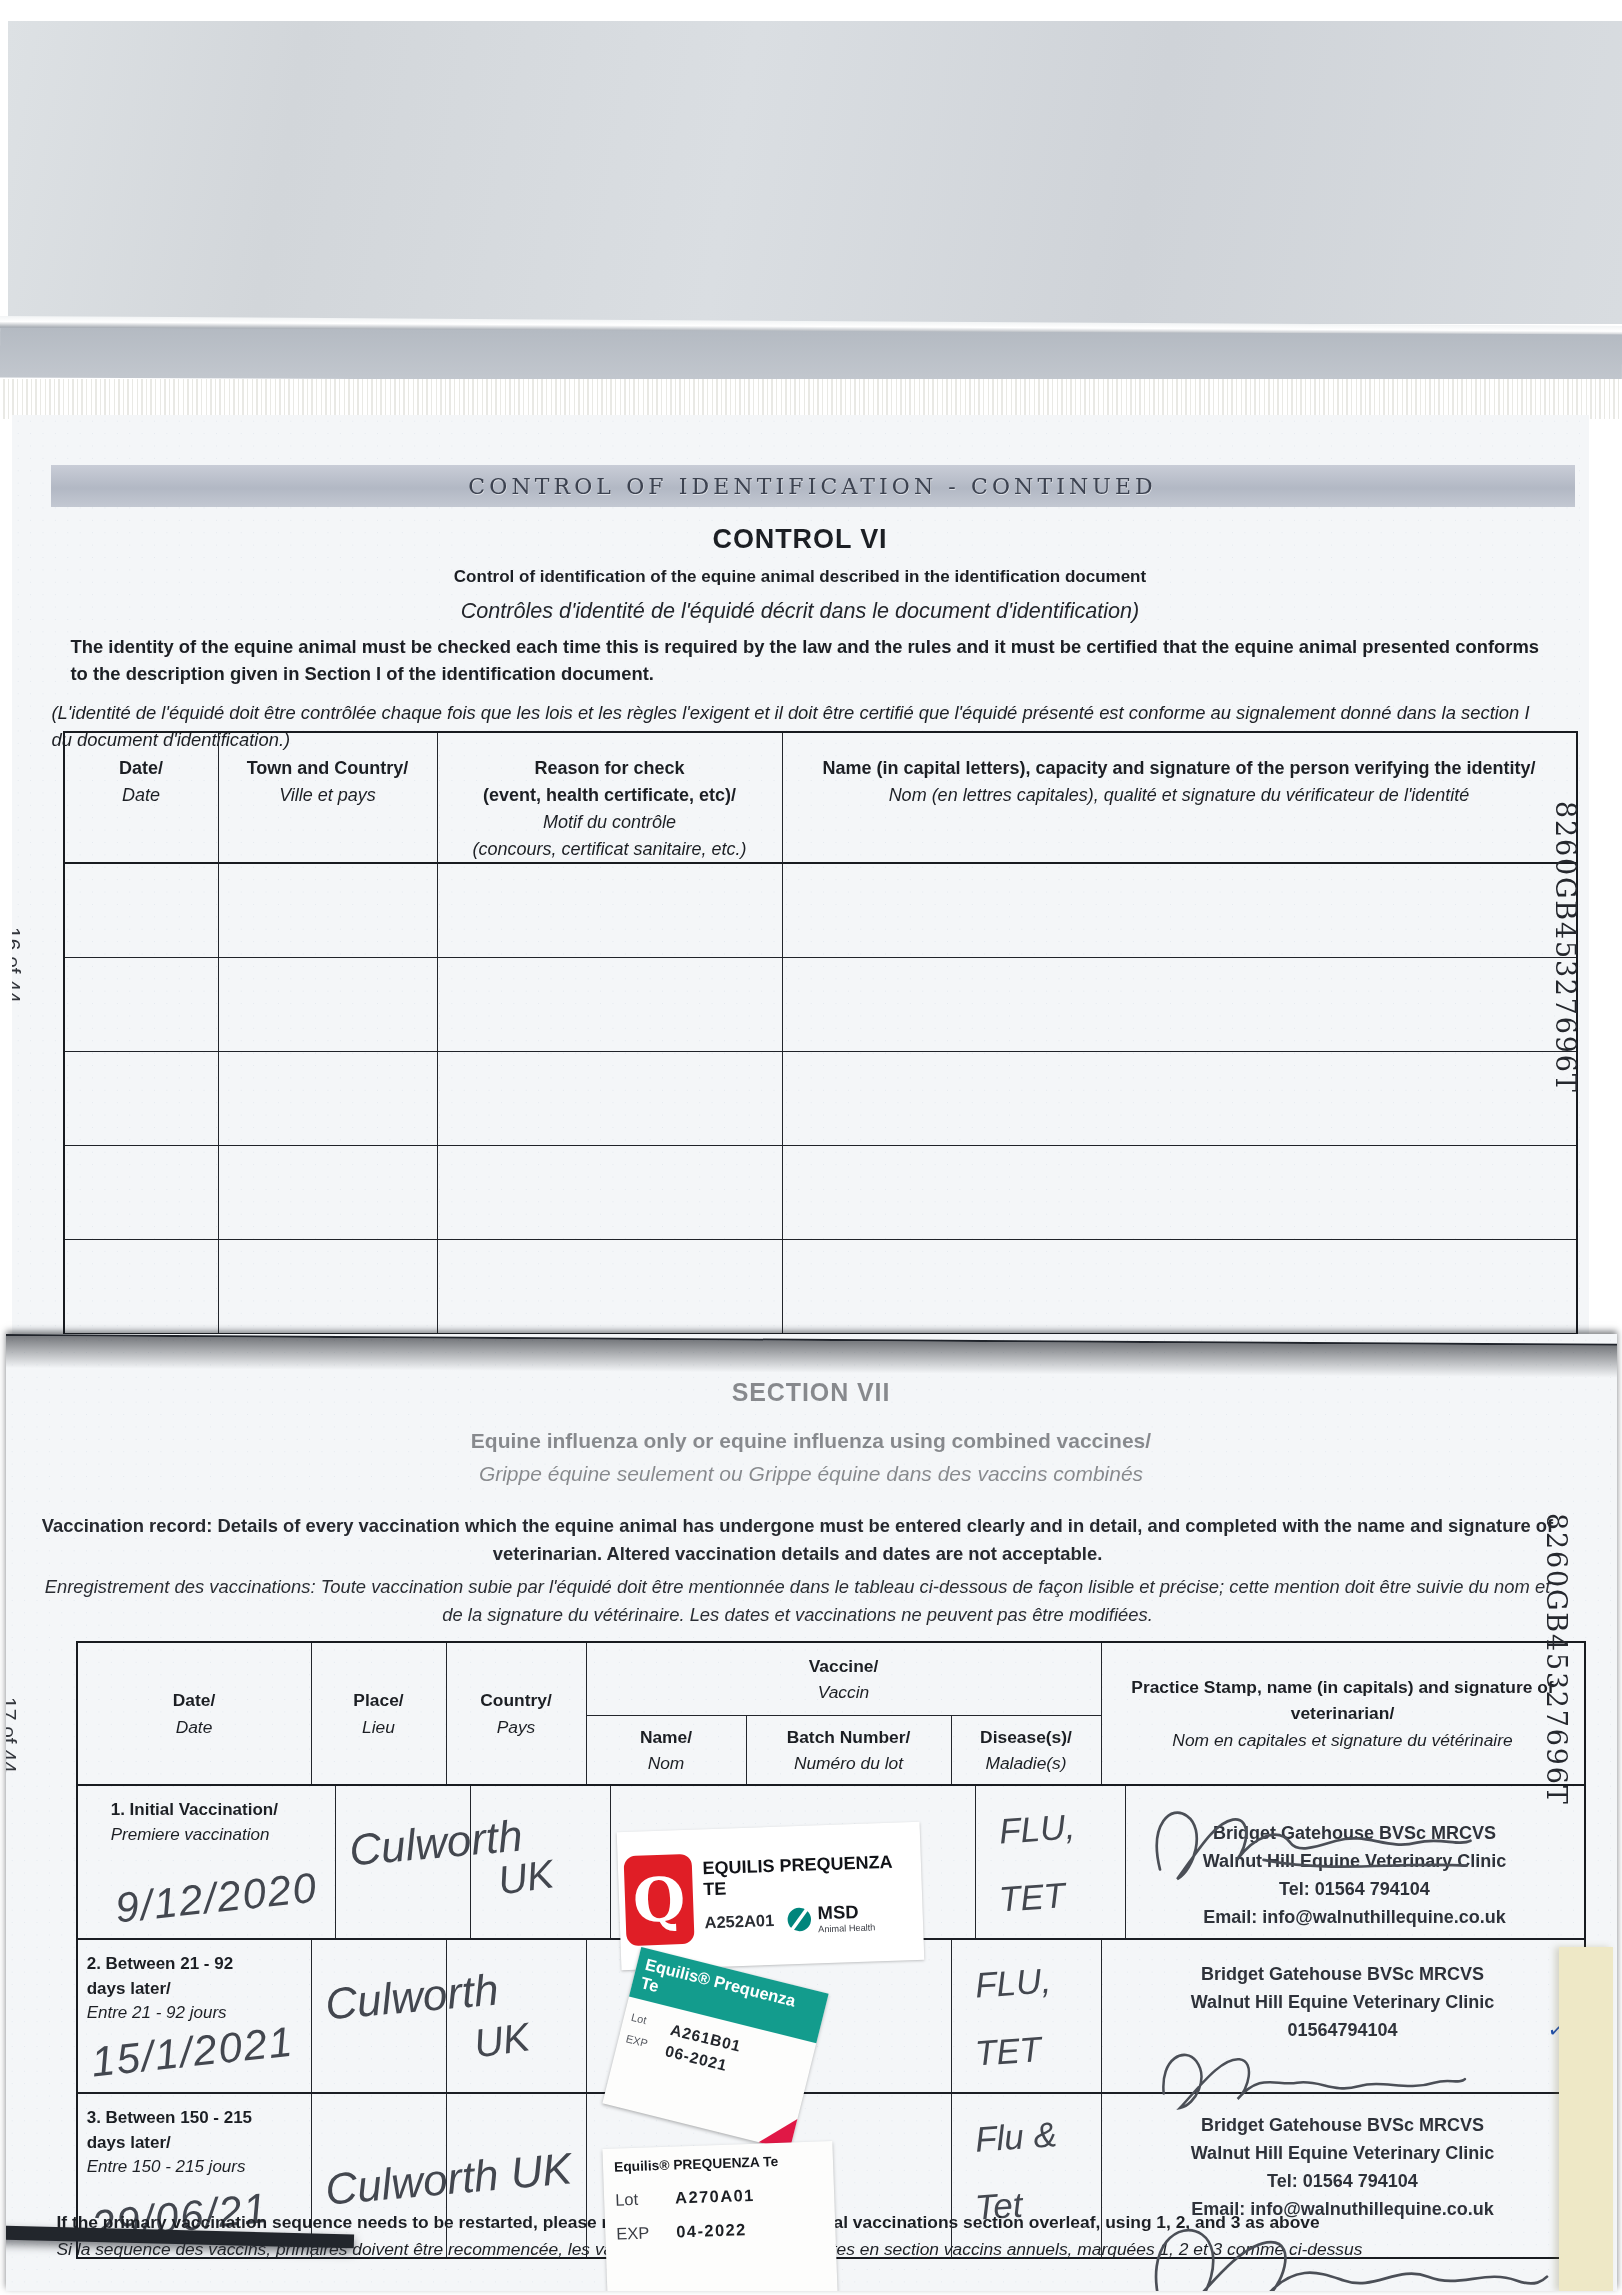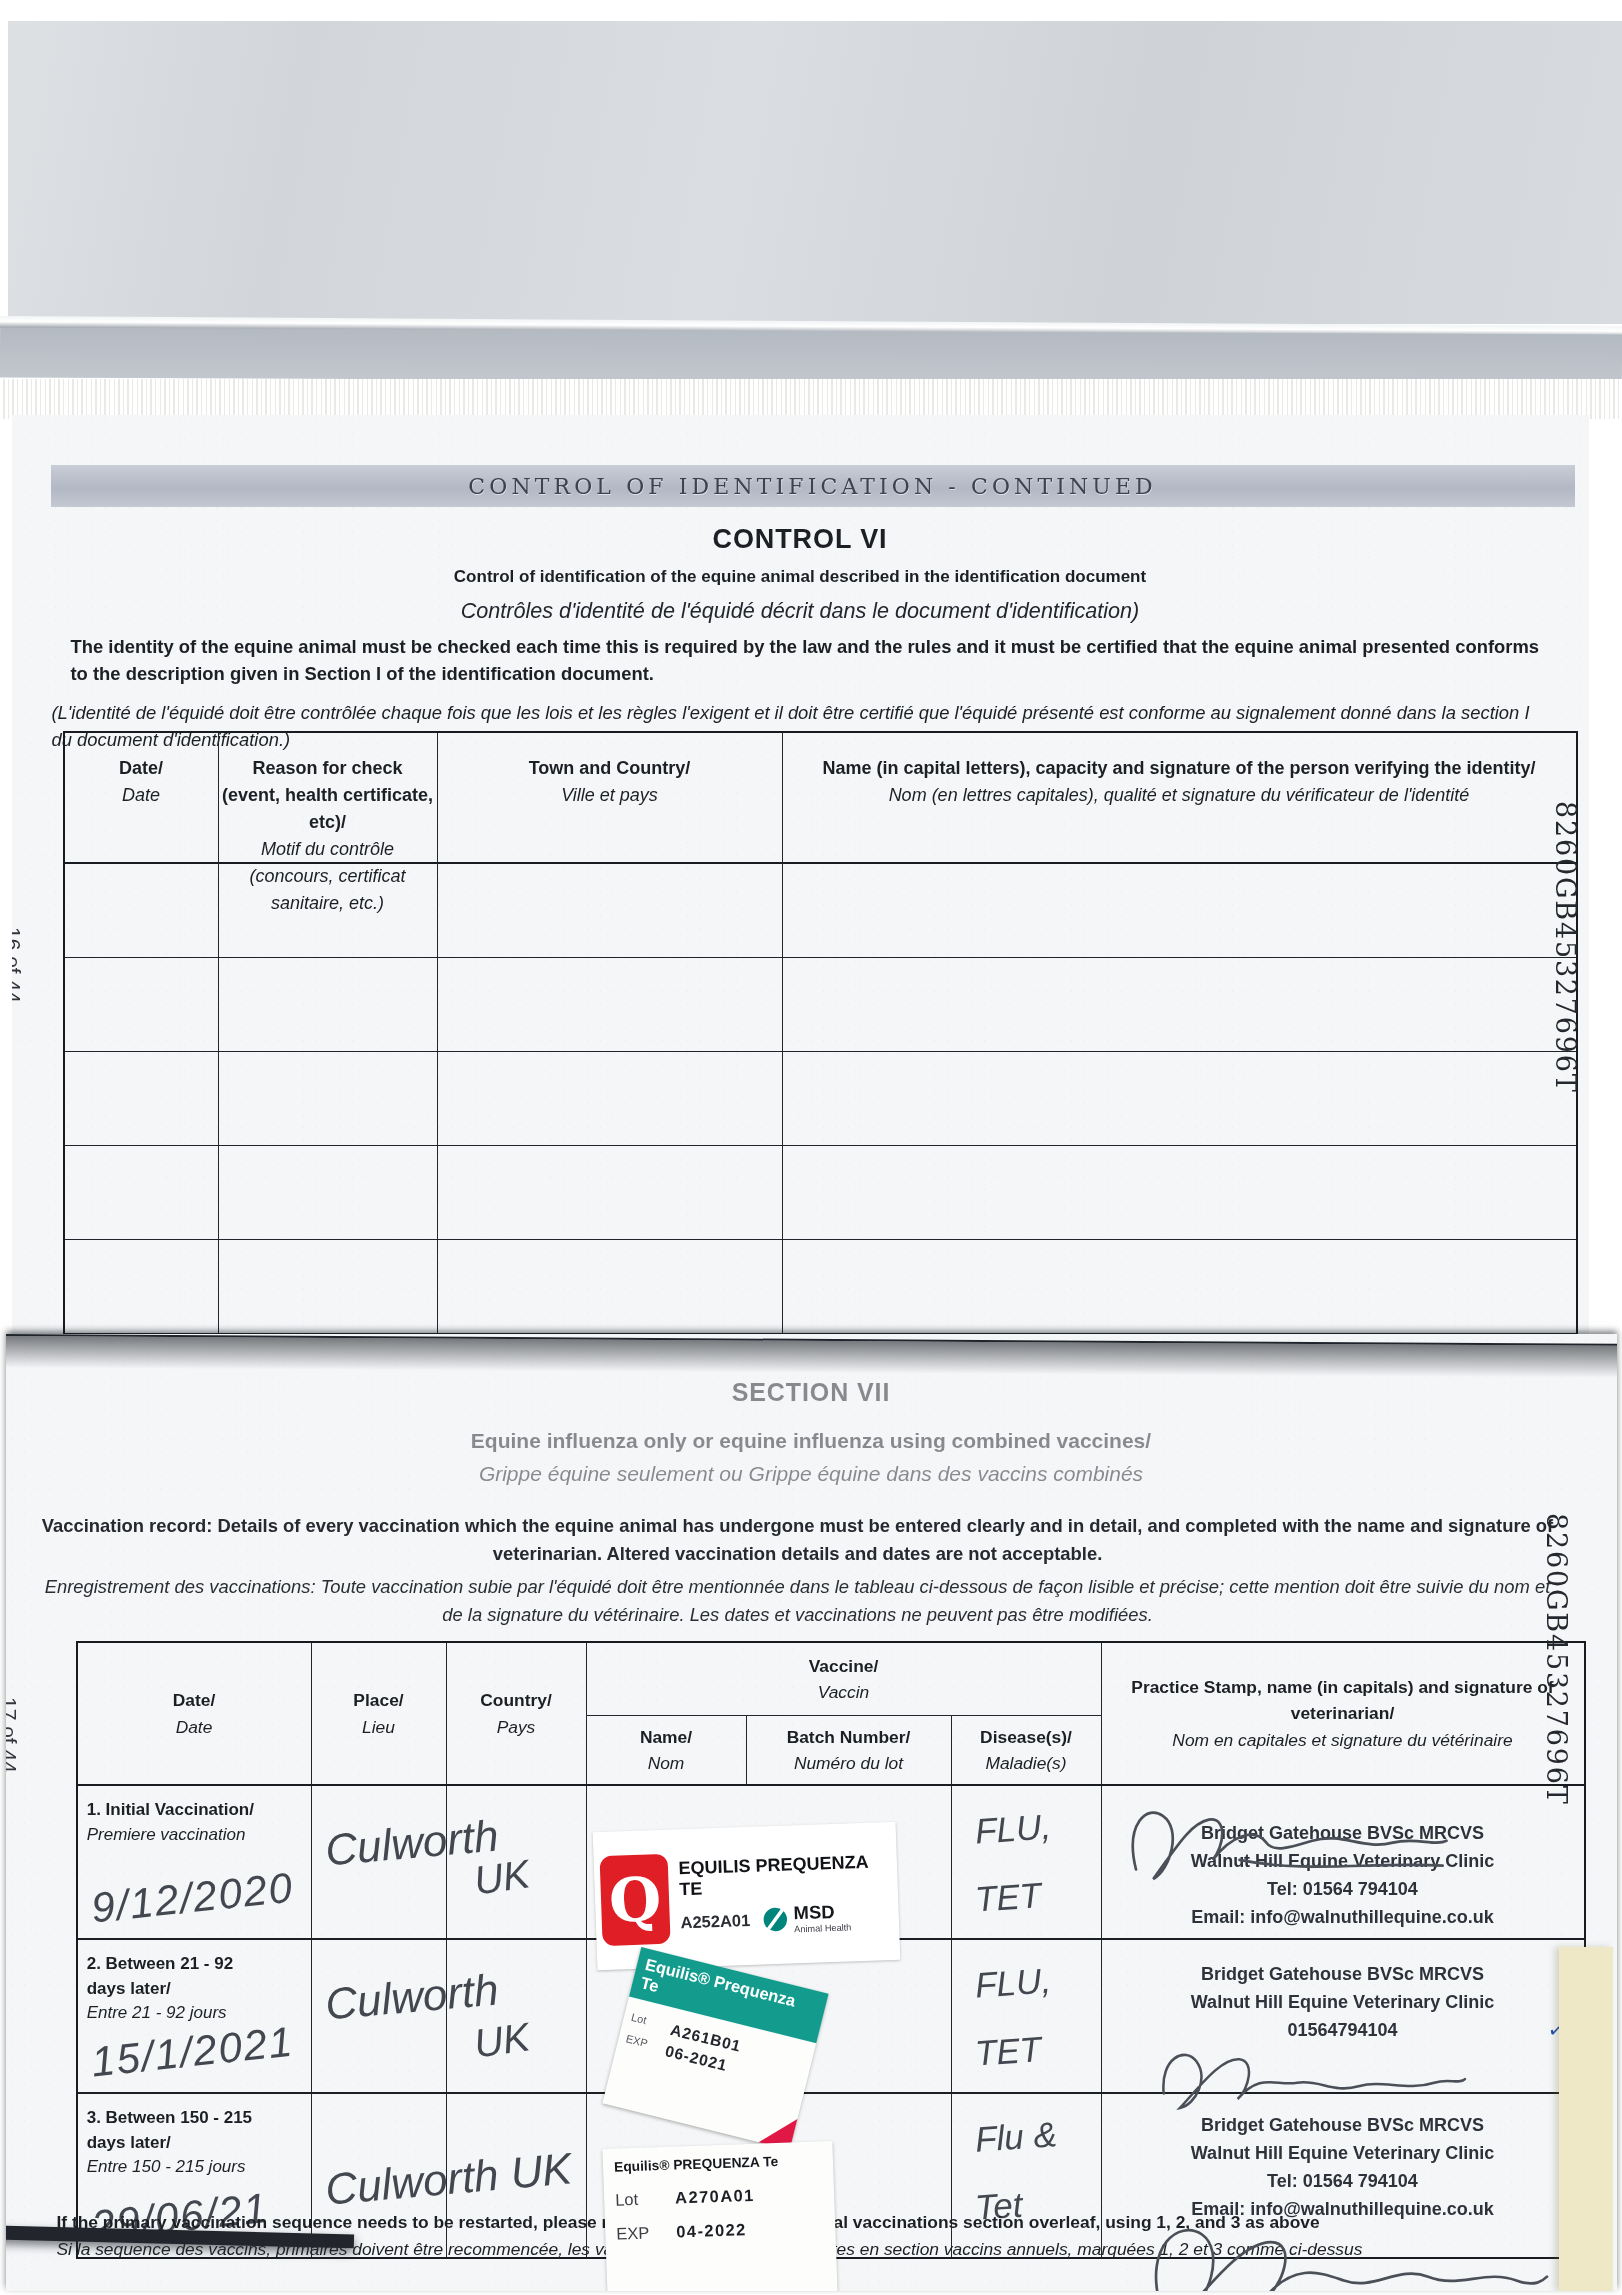--- a/index.html
+++ b/index.html
@@ -159,30 +159,30 @@
       <div class="fr">(L'identité de l'équidé doit être contrôlée chaque fois que les lois et les règles l'exigent et il doit être certifié que l'équidé présenté est conforme au signalement donné dans la section I du document d'identification.)</div>
     </div>
 
     <div id="table1">
       <div class="t1-grid" id="t1-head">
         <div class="cell">
           <span class="b">Date/</span>
           <span class="i">Date</span>
         </div>
         <div class="cell">
+          <span class="b">Town and Country/</span>
+          <span class="i">Ville et pays</span>
+        </div>
+        <div class="cell">
           <span class="b">Reason for check</span>
           <span class="b">(event, health certificate, etc)/</span>
           <span class="i">Motif du contrôle</span>
           <span class="i">(concours, certificat sanitaire, etc.)</span>
         </div>
         <div class="cell">
-          <span class="b">Town and Country/</span>
-          <span class="i">Ville et pays</span>
-        </div>
-        <div class="cell">
           <span class="b">Name (in capital letters), capacity and signature of the person verifying the identity/</span>
           <span class="i">Nom (en lettres capitales), qualité et signature du vérificateur de l'identité</span>
         </div>
       </div>
       <div class="t1-grid t1-row">
           <div class="cell"></div>
           <div class="cell"></div>
           <div class="cell"></div>
           <div class="cell"></div>
         </div>
@@ -257,21 +257,21 @@
         <div style="grid-column:5;grid-row:2;">
           <span class="b">Batch Number/</span>
           <span class="i">Numéro du lot</span>
         </div>
         <div style="grid-column:6;grid-row:2;">
           <span class="b">Disease(s)/</span>
           <span class="i">Maladie(s)</span>
         </div>
       </div>
 
-      <div class="t2-cols t2-row" style="height:152px;">
+      <div class="t2-cols t2-row" style="height:152px;padding-left:24px;">
         <div>
           <div class="row-label">
             <span class="b">1. Initial Vaccination/</span><br>
             <span class="i">Premiere vaccination</span>
           </div>
           <span class="hw hw-date">9/12/2020</span>
         </div>
         <div>
           <span class="hw hw-place">Culworth</span>
         </div>

